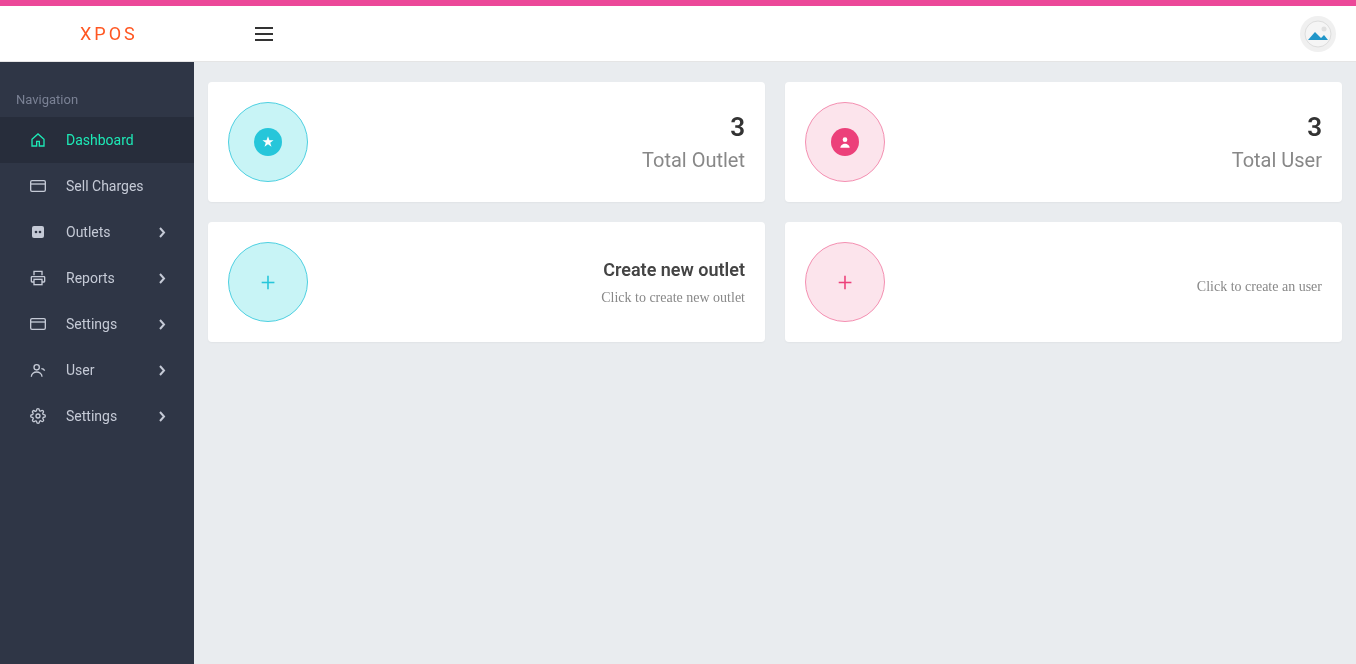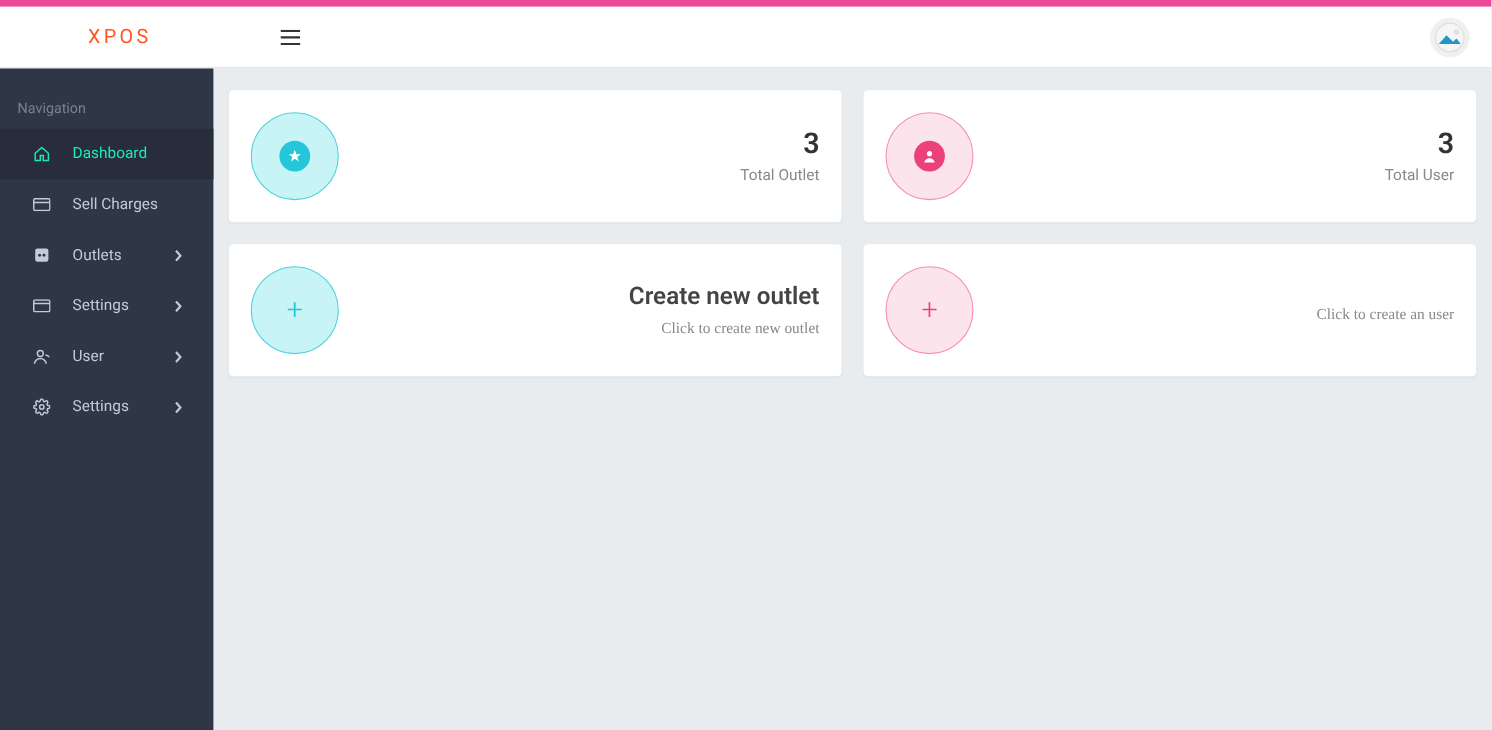--- a/index.html
+++ b/index.html
@@ -151,26 +151,26 @@
     .card-right {
       margin-left: auto;
       text-align: right;
     }
     .stat-value {
       font-size: 26px;
       font-weight: 600;
       color: #333;
     }
     .stat-label {
-      font-size: 14px;
+      font-size: 20px;
       color: #888;
       margin-top: 6px;
     }
     .action-title {
-      font-size: 22px;
+      font-size: 18px;
       font-weight: 600;
       color: #444;
     }
     .action-sub {
       font-size: 14px;
       color: #888;
       margin-top: 10px;
       font-family: Liberation Serif, serif;
     }
     .plus-teal { color: #26c6da; font-size: 26px; font-weight: 300; }
@@ -229,20 +229,34 @@
           </svg>
       </span>
       <span>Outlets</span>
       <span class="chevron">
         <svg width="7" height="11" viewBox="0 0 7 11" fill="none" stroke="currentColor" stroke-width="2">
             <path d="M1 1l4 4.5L1 10"></path>
           </svg>
       </span>
     </div>
 
+    <div class="nav-item">
+      <span class="nav-icon">
+        <svg width="16" height="16" viewBox="0 0 24 24" fill="none" stroke="currentColor" stroke-width="2">
+            <path d="M6 8V2h12v6M6 18H3a1 1 0 01-1-1v-6a1 1 0 011-1h18a1 1 0 011 1v6a1 1 0 01-1 1h-3"></path>
+            <rect x="6" y="14" width="12" height="8"></rect>
+          </svg>
+      </span>
+      <span>Reports</span>
+      <span class="chevron">
+        <svg width="7" height="11" viewBox="0 0 7 11" fill="none" stroke="currentColor" stroke-width="2">
+            <path d="M1 1l4 4.5L1 10"></path>
+          </svg>
+      </span>
+    </div>
 
     <div class="nav-item">
       <span class="nav-icon">
         <svg width="16" height="12" viewBox="0 0 24 18" fill="none" stroke="currentColor" stroke-width="2">
             <rect x="1" y="1" width="22" height="16" rx="2"></rect>
             <path d="M1 6h22"></path>
           </svg>
       </span>
       <span>Settings</span>
       <span class="chevron">

